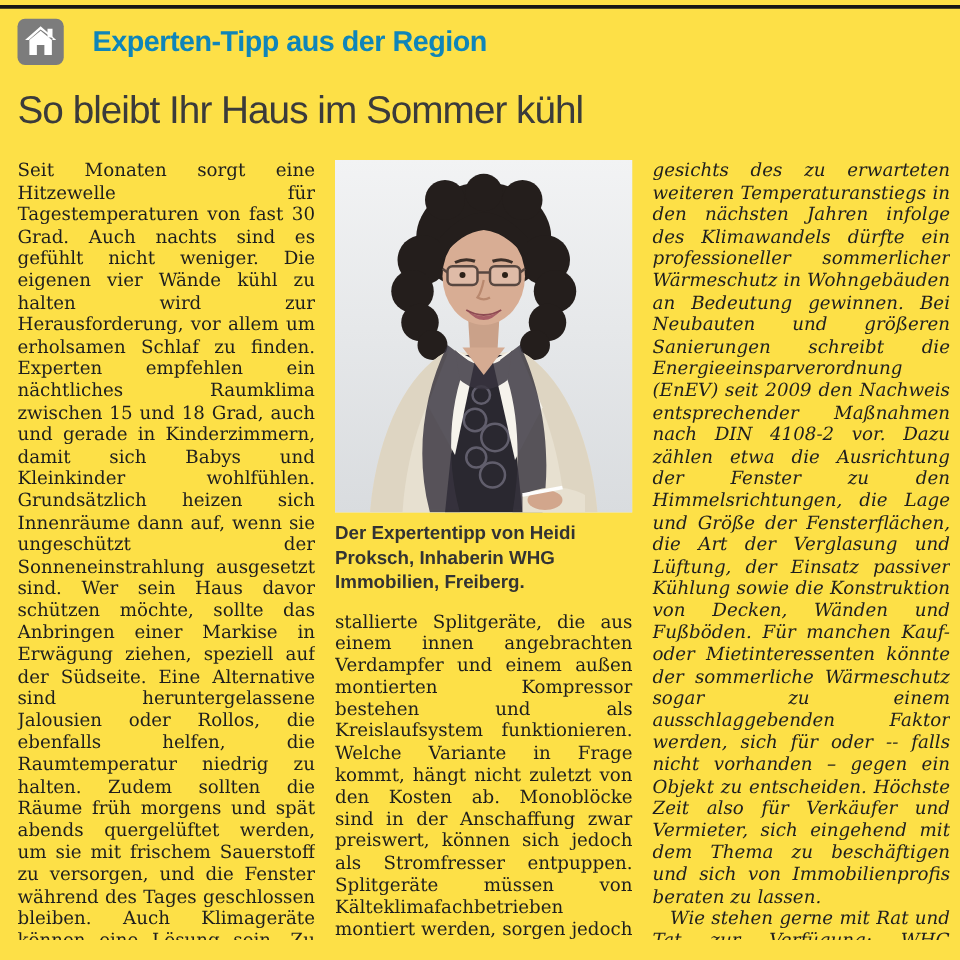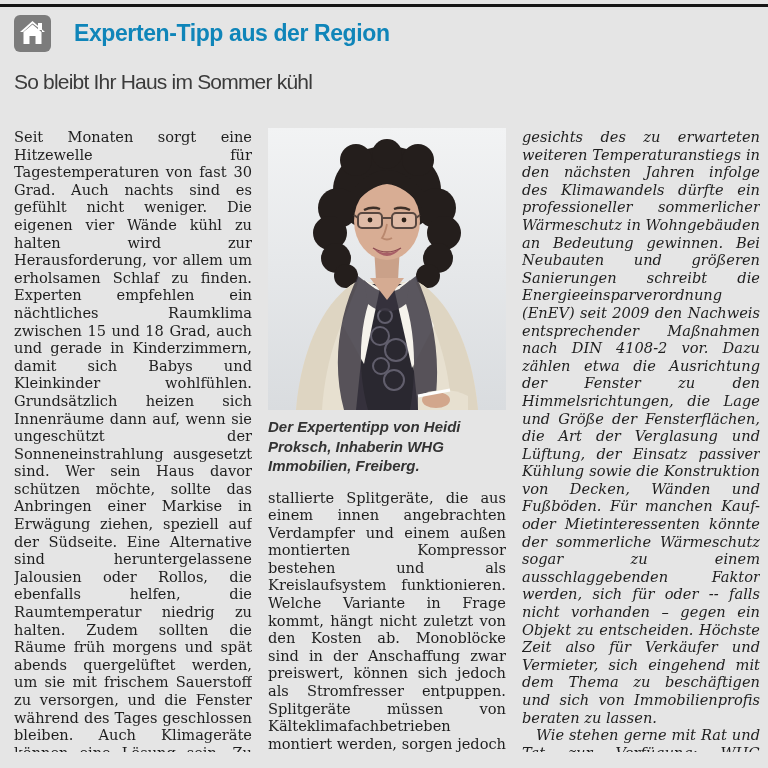--- a/index.html
+++ b/index.html
@@ -1,37 +1,37 @@
 <!DOCTYPE html>
 <html lang="de"><head>
 <meta charset="utf-8">
 <style>
   html,body{margin:0;padding:0;background:#ffffff;}
   .page{
-    position:relative;width:768px;height:768px;background:#e5e5e5;
+    position:relative;width:768px;height:768px;background:#fde047;
     font-family:"Liberation Sans",sans-serif;overflow:hidden;
   }
   .top-rule{position:absolute;top:4px;left:0;width:768px;height:3px;background:#161616;}
   .section-header{position:absolute;top:15px;left:14px;display:flex;align-items:center;}
   .house-badge{width:37px;height:37px;border-radius:6px;background:#7c7c7c;display:flex;align-items:center;justify-content:center;}
   .section-label{margin-left:23px;font-size:23px;font-weight:bold;color:#0f85b9;letter-spacing:-0.4px;}
-  .headline{position:absolute;top:70px;left:14px;width:740px;font-size:21px;font-weight:400;color:#3b3b3b;letter-spacing:-0.8px;}
+  .headline{position:absolute;top:70px;left:14px;width:740px;font-size:31px;font-weight:400;color:#3b3b3b;letter-spacing:-0.8px;}
   .col{
     position:absolute;top:128px;width:238px;height:624px;overflow:hidden;
     font-family:"DejaVu Serif",serif;font-size:14.6px;line-height:17.6px;color:#1e1e1e;
     text-align:justify;hyphens:auto;-webkit-hyphens:auto;
   }
   .col p{margin:0;}
   #col1{left:14px;}
   #col2{left:268px;}
   #col3{left:522px;font-style:italic;}
   .photo-frame{width:238px;height:282px;overflow:hidden;background:#e8eaec;}
   .photo-caption{
     font-family:"Liberation Sans",sans-serif;font-weight:bold;color:#333333;
-    font-size:15px;line-height:19.5px;text-align:left;margin-top:7px;hyphens:manual;font-style:italic;
+    font-size:15px;line-height:19.5px;text-align:left;margin-top:7px;hyphens:manual;
   }
   #col2 .body-continued{margin-top:13px;}
   .p-indent{text-indent:14px;}
 </style>
 </head>
 <body>
 
 <div class="page">
 
   <div class="top-rule"></div>

